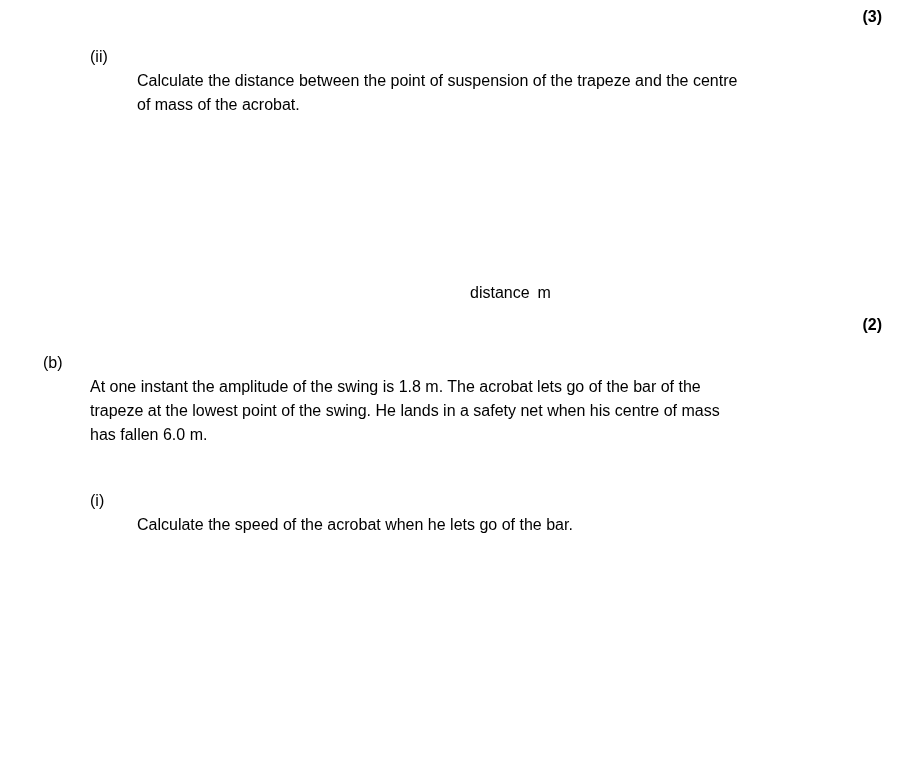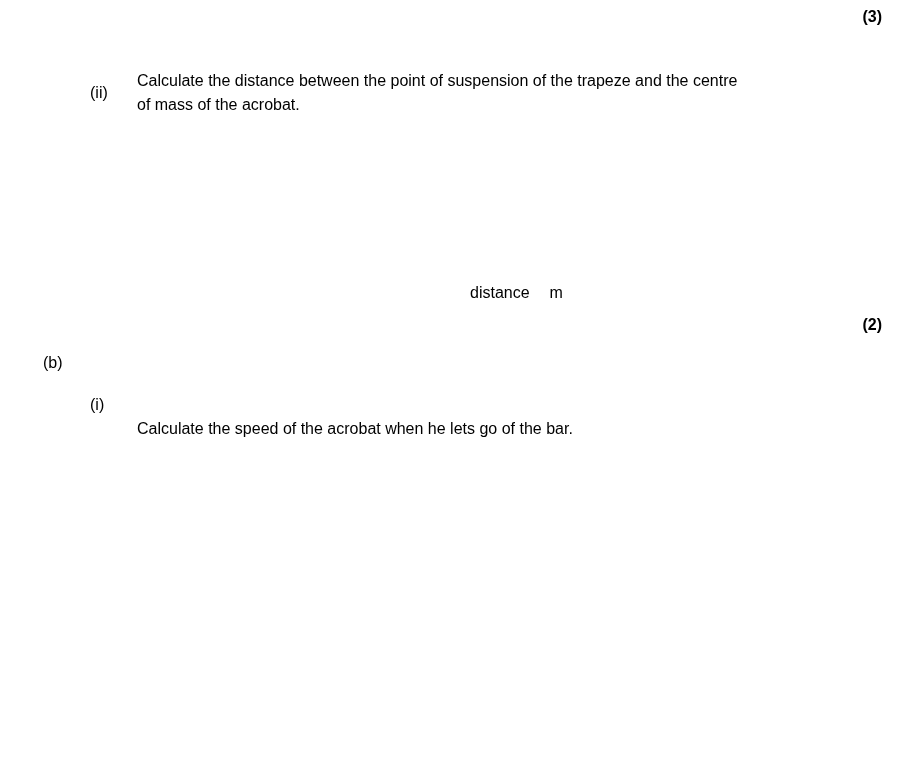--- a/index.html
+++ b/index.html
@@ -20,32 +20,32 @@
     overflow: hidden;
   }
   .marks {
     font-weight: bold;
     text-align: right;
     padding-right: 31px;
   }
   .marks-top { padding-top: 5px; }
   .marks-2 { margin-top: 8px; }
   .q-row { display: flex; }
-  .q-ii { margin-top: 16px; align-items: center; }
+  .q-ii { margin-top: 16px; }
   .q-b { margin-top: 14px; margin-left: 43px; }
   .q-b-i { margin-top: 18px; margin-left: 90px; }
   .q-ii .num { flex: 0 0 47px; margin-left: 90px; }
   .q-b .num, .q-b-i .num { flex: 0 0 47px; }
   .q-body { max-width: 720px; white-space: pre-line; }
   .q-body p { white-space: pre-line; }
   .q-body p + p { }
   .answer-line {
     display: flex;
     align-items: baseline;
-    gap: 20px;
+    gap: 8px;
     white-space: nowrap;
   }
   .answer-distance { margin-top: 140px; margin-left: 470px; }
   .blank { letter-spacing: 0; }
 </style>
 </head>
 <body>
 
 <div class="page">
 
@@ -61,20 +61,25 @@
 
   <div class="answer-line answer-distance">
     <span>distance</span>
     <span>m</span>
   </div>
 
   <div class="marks marks-2">(2)</div>
 
   <div class="q-row q-b">
     <span class="num">(b)</span>
+    <div class="q-body">
+      <p>At one instant the amplitude of the swing is 1.8 m. The acrobat lets go of the bar of the
+trapeze at the lowest point of the swing. He lands in a safety net when his centre of mass
+has fallen 6.0 m.</p>
+    </div>
   </div>
 
   <div class="q-row q-b-i">
     <span class="num">(i)</span>
     <div class="q-body">
       <p>Calculate the speed of the acrobat when he lets go of the bar.</p>
     </div>
   </div>
 
 </div>

